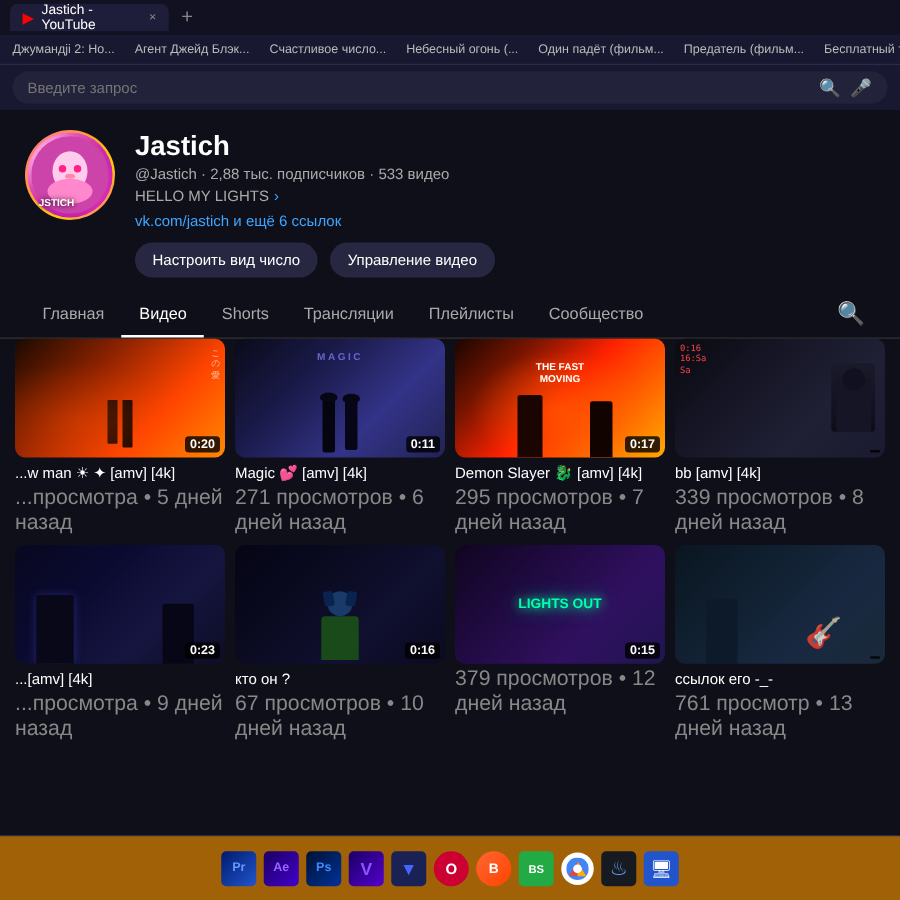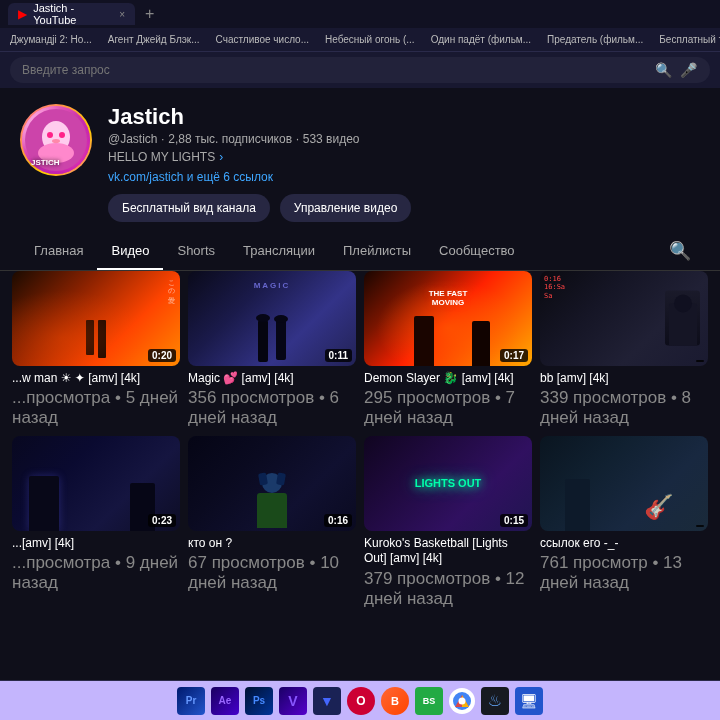--- a/index.html
+++ b/index.html
@@ -394,22 +394,22 @@
       font-size: 24px;
       color: rgba(255,100,0,0.8);
     }
 
     
     .taskbar {
       position: absolute;
       bottom: 0;
       left: 0;
       right: 0;
-      height: 40px;
-      background: #c4b5fd;
+      height: 52px;
+      background: #a16207;
       display: flex;
       align-items: center;
       justify-content: center;
       gap: 6px;
       border-top: 1px solid #2a2a4a;
     }
 
     .taskbar-icon {
       width: 28px;
       height: 28px;
@@ -483,21 +483,21 @@
       <div class="channel-name">Jastich</div>
       <div class="channel-meta">
         <span>@Jastich</span> · <span>2,88 тыс. подписчиков</span> · <span>533 видео</span>
       </div>
       <div class="channel-desc">
         <span>HELLO MY LIGHTS</span>
         <span style="color:#3ea6ff;font-size:12px;">›</span>
       </div>
       <div class="channel-link">vk.com/jastich и ещё 6 ссылок</div>
       <div class="channel-buttons">
-        <button class="yt-btn">Бесплатный вид канала</button>
+        <button class="yt-btn">Настроить вид число</button>
         <button class="yt-btn">Управление видео</button>
       </div>
     </div>
   </div>
 
   <div class="nav-tabs">
     <div class="nav-tab">Главная</div>
     <div class="nav-tab active">Видео</div>
     <div class="nav-tab">Shorts</div>
     <div class="nav-tab">Трансляции</div>
@@ -534,21 +534,21 @@
             </div>
             <div style="width:10px;height:40px;background:#060616;border-radius:2px;position:relative;">
               <div style="position:absolute;top:-5px;left:-2px;width:14px;height:8px;background:#060615;border-radius:50%;"></div>
             </div>
           </div>
           <div style="position:absolute;top:10px;left:50%;transform:translateX(-50%);font-size:8px;color:#6666cc;font-weight:900;letter-spacing:2px;">MAGIC</div>
         </div>
         <div class="video-duration">0:11</div>
       </div>
       <div class="video-title">Magic 💕 [amv] [4k]</div>
-      <div class="video-meta">356 просмотров • 6 дней назад</div>
+      <div class="video-meta">271 просмотров • 6 дней назад</div>
     </div>
 
     <div class="video-card">
       <div class="video-thumb thumb-3">
         <div class="thumb-content">
           <div class="fire-glow"></div>
           <div class="text-overlay" style="top:30%;font-size:8px;font-weight:900;color:#fff;text-shadow:0 0 6px #ff4400;">THE FAST<br>MOVING</div>
           <div style="position:absolute;bottom:0;left:30%;width:20px;height:50px;background:#1a0500;border-radius:2px 2px 0 0;"></div>
           <div style="position:absolute;bottom:0;right:25%;width:18px;height:45px;background:#110300;border-radius:2px 2px 0 0;"></div>
         </div>
@@ -605,21 +605,20 @@
     </div>
 
     <div class="video-card">
       <div class="video-thumb thumb-7">
         <div class="thumb-content">
           <div class="lights-out-text">LIGHTS OUT</div>
           <div style="position:absolute;bottom:2px;left:50%;transform:translateX(-50%);font-size:7px;color:#00cc88;letter-spacing:1px;white-space:nowrap;text-shadow:0 0 4px #00ff88;"></div>
         </div>
         <div class="video-duration">0:15</div>
       </div>
-      <div class="video-title">Kuroko's Basketball [Lights Out] [amv] [4k]</div>
       <div class="video-meta">379 просмотров • 12 дней назад</div>
     </div>
 
     <div class="video-card">
       <div class="video-thumb thumb-8">
         <div class="thumb-content">
           <div class="guitar-shape">🎸</div>
           <div style="position:absolute;bottom:0;left:15%;width:25px;height:52px;background:#0d1a2a;border-radius:2px 2px 0 0;"></div>
         </div>
         <div class="video-duration"></div>

